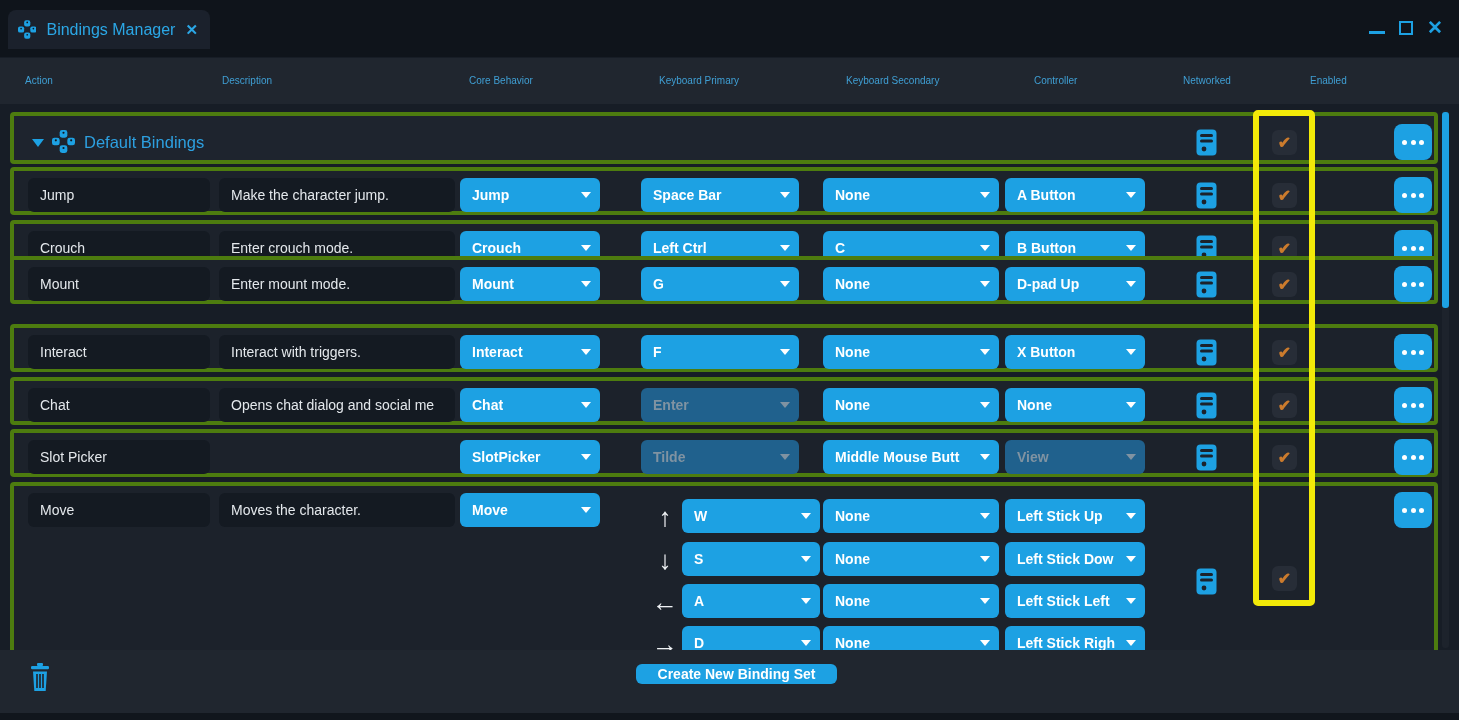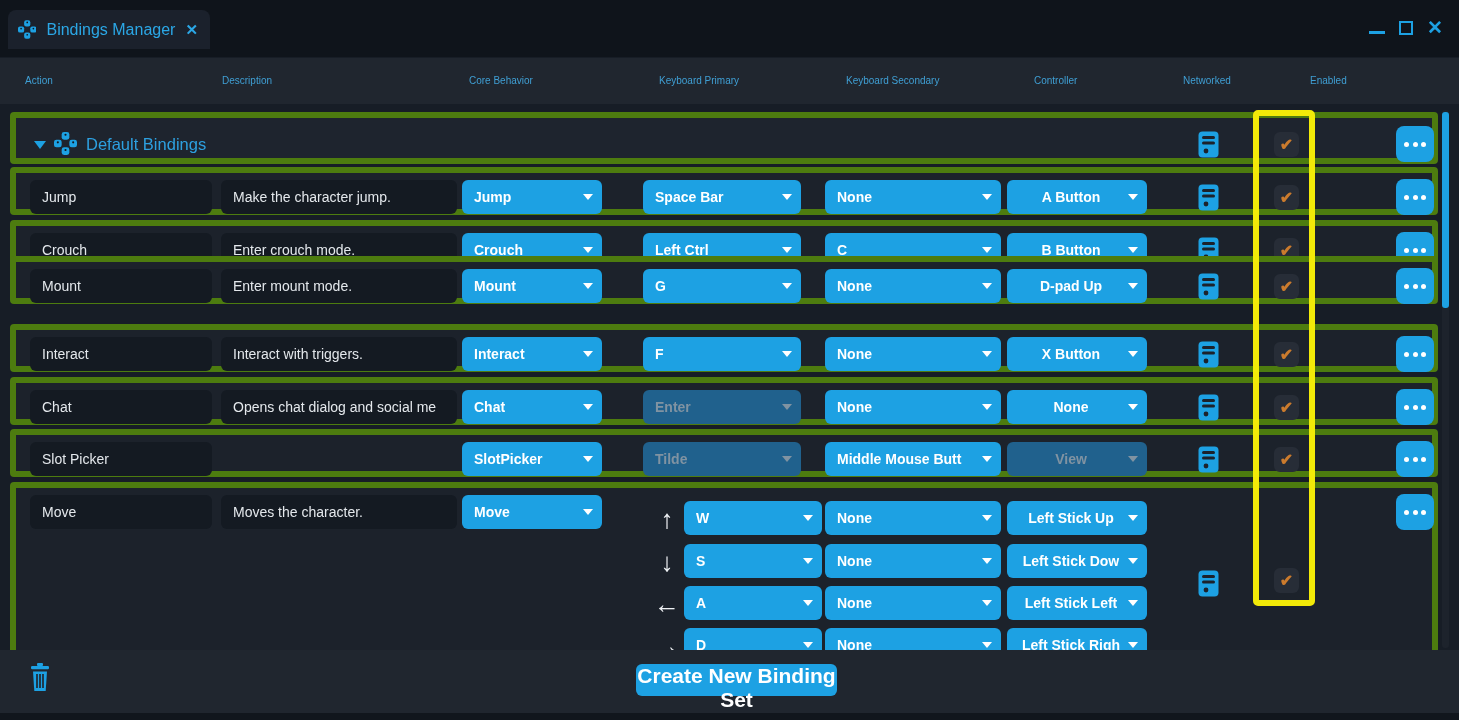--- a/index.html
+++ b/index.html
@@ -28,21 +28,21 @@
 
   
   .content { position:absolute; left:0; top:57px; width:1459px; height:593px; background:#171d26; z-index:1; }
   .grid-header { position:absolute; left:0; top:58px; width:1459px; height:46px; background:#20262f; z-index:2; }
   .grid-header span { position:absolute; top:0; line-height:46px; font-size:10px; color:#3f9fd4; white-space:nowrap; }
   .h0{left:25px}.h1{left:222px}.h2{left:469px}.h3{left:659px}.h4{left:846px}.h5{left:1034px}.h6{left:1183px}.h7{left:1310px}
 
   
   .row {
     position:absolute; left:10px; width:1428px;
-    background:#1c222b; border:6px solid #4d7c0f; border-radius:4px; z-index:2;
+    background:#1c222b; border:4px solid #4d7c0f; border-radius:4px; z-index:2;
   }
   .group-row { background:#1e242e; }
   .expander {
     position:absolute; left:18px; top:23px; width:0; height:0; cursor:pointer;
     border-left:6px solid transparent; border-right:6px solid transparent; border-top:8px solid #1da1e3;
   }
   .bindings-icon { position:absolute; left:38px; top:14px; width:23px; height:23px; }
   .group-label { position:absolute; left:70px; top:0; line-height:52px; font-size:16.5px; color:#2da0e0; white-space:nowrap; }
 
   .tfield {
@@ -63,21 +63,21 @@
   .dropdown .lbl { flex:1; color:#fff; font-weight:bold; font-size:14px; white-space:nowrap; overflow:hidden; }
   .dropdown .arw { flex:none; margin-left:5px; width:0; height:0;
     border-left:5px solid transparent; border-right:5px solid transparent; border-top:6px solid #fff; }
   .dropdown.disabled { background:#20618d; }
   .dropdown.disabled .lbl { color:#8093a2; }
   .dropdown.disabled .arw { border-top-color:#8093a2; }
 
   .d-core { left:446px; width:140px; }
   .d-kbp  { left:627px; width:158px; }
   .d-kbs  { left:809px; width:176px; }
-  .d-ctl  { left:991px; width:140px;text-align:center; }
+  .d-ctl  { left:991px; width:140px; }
 
   .axis-arrow { position:absolute; left:638px; width:26px; text-align:center;
     color:#eef1f4; font-size:26px; font-weight:bold; line-height:36px; }
   .d-mkey { left:668px; width:138px; }
 
   .server-icon { position:absolute; left:1182px; width:21px; height:27px; }
   .checkbox {
     position:absolute; left:1258px; width:25px; height:25px;
     background:#272d37; border-radius:6px; cursor:pointer;
     display:flex; align-items:center; justify-content:center;
@@ -96,23 +96,23 @@
     border:6px solid #f2ea08; border-radius:5px; z-index:40; pointer-events:none;
   }
   .scroll-track { position:absolute; left:1442px; top:110px; width:7px; height:538px; background:#1d232c; border-radius:3px; z-index:30; }
   .scroll-thumb { position:absolute; left:1442px; top:112px; width:7px; height:196px; background:#1da1e3; border-radius:3px; z-index:31; cursor:pointer; }
 
   
   .footer { position:absolute; left:0; top:650px; width:1459px; height:63px; background:#20262f; z-index:50; }
   .bottom-edge { position:absolute; left:0; top:713px; width:1459px; height:7px; background:#11161d; z-index:50; }
   .trash-btn { position:absolute; left:29px; top:13px; width:22px; height:28px; background:none; border:none; cursor:pointer; padding:0; }
   .create-btn {
-    position:absolute; left:636px; top:14px; width:201px; height:32px;
+    position:absolute; left:636px; top:14px; width:201px; height:20px;
     background:#1da1e3; border:none; border-radius:6px; cursor:pointer;
-    color:#fff; font-weight:bold; font-size:21px; font-family:"Liberation Sans", sans-serif;
+    color:#fff; font-weight:bold; font-size:14px; font-family:"Liberation Sans", sans-serif;
   }
 </style>
 </head>
 <body>
 
 <div class="content"></div>
 
 <div class="titlebar">
   <div class="tab">
     <svg class="tab-icon" width="23" height="23" viewBox="0 0 24 24">

